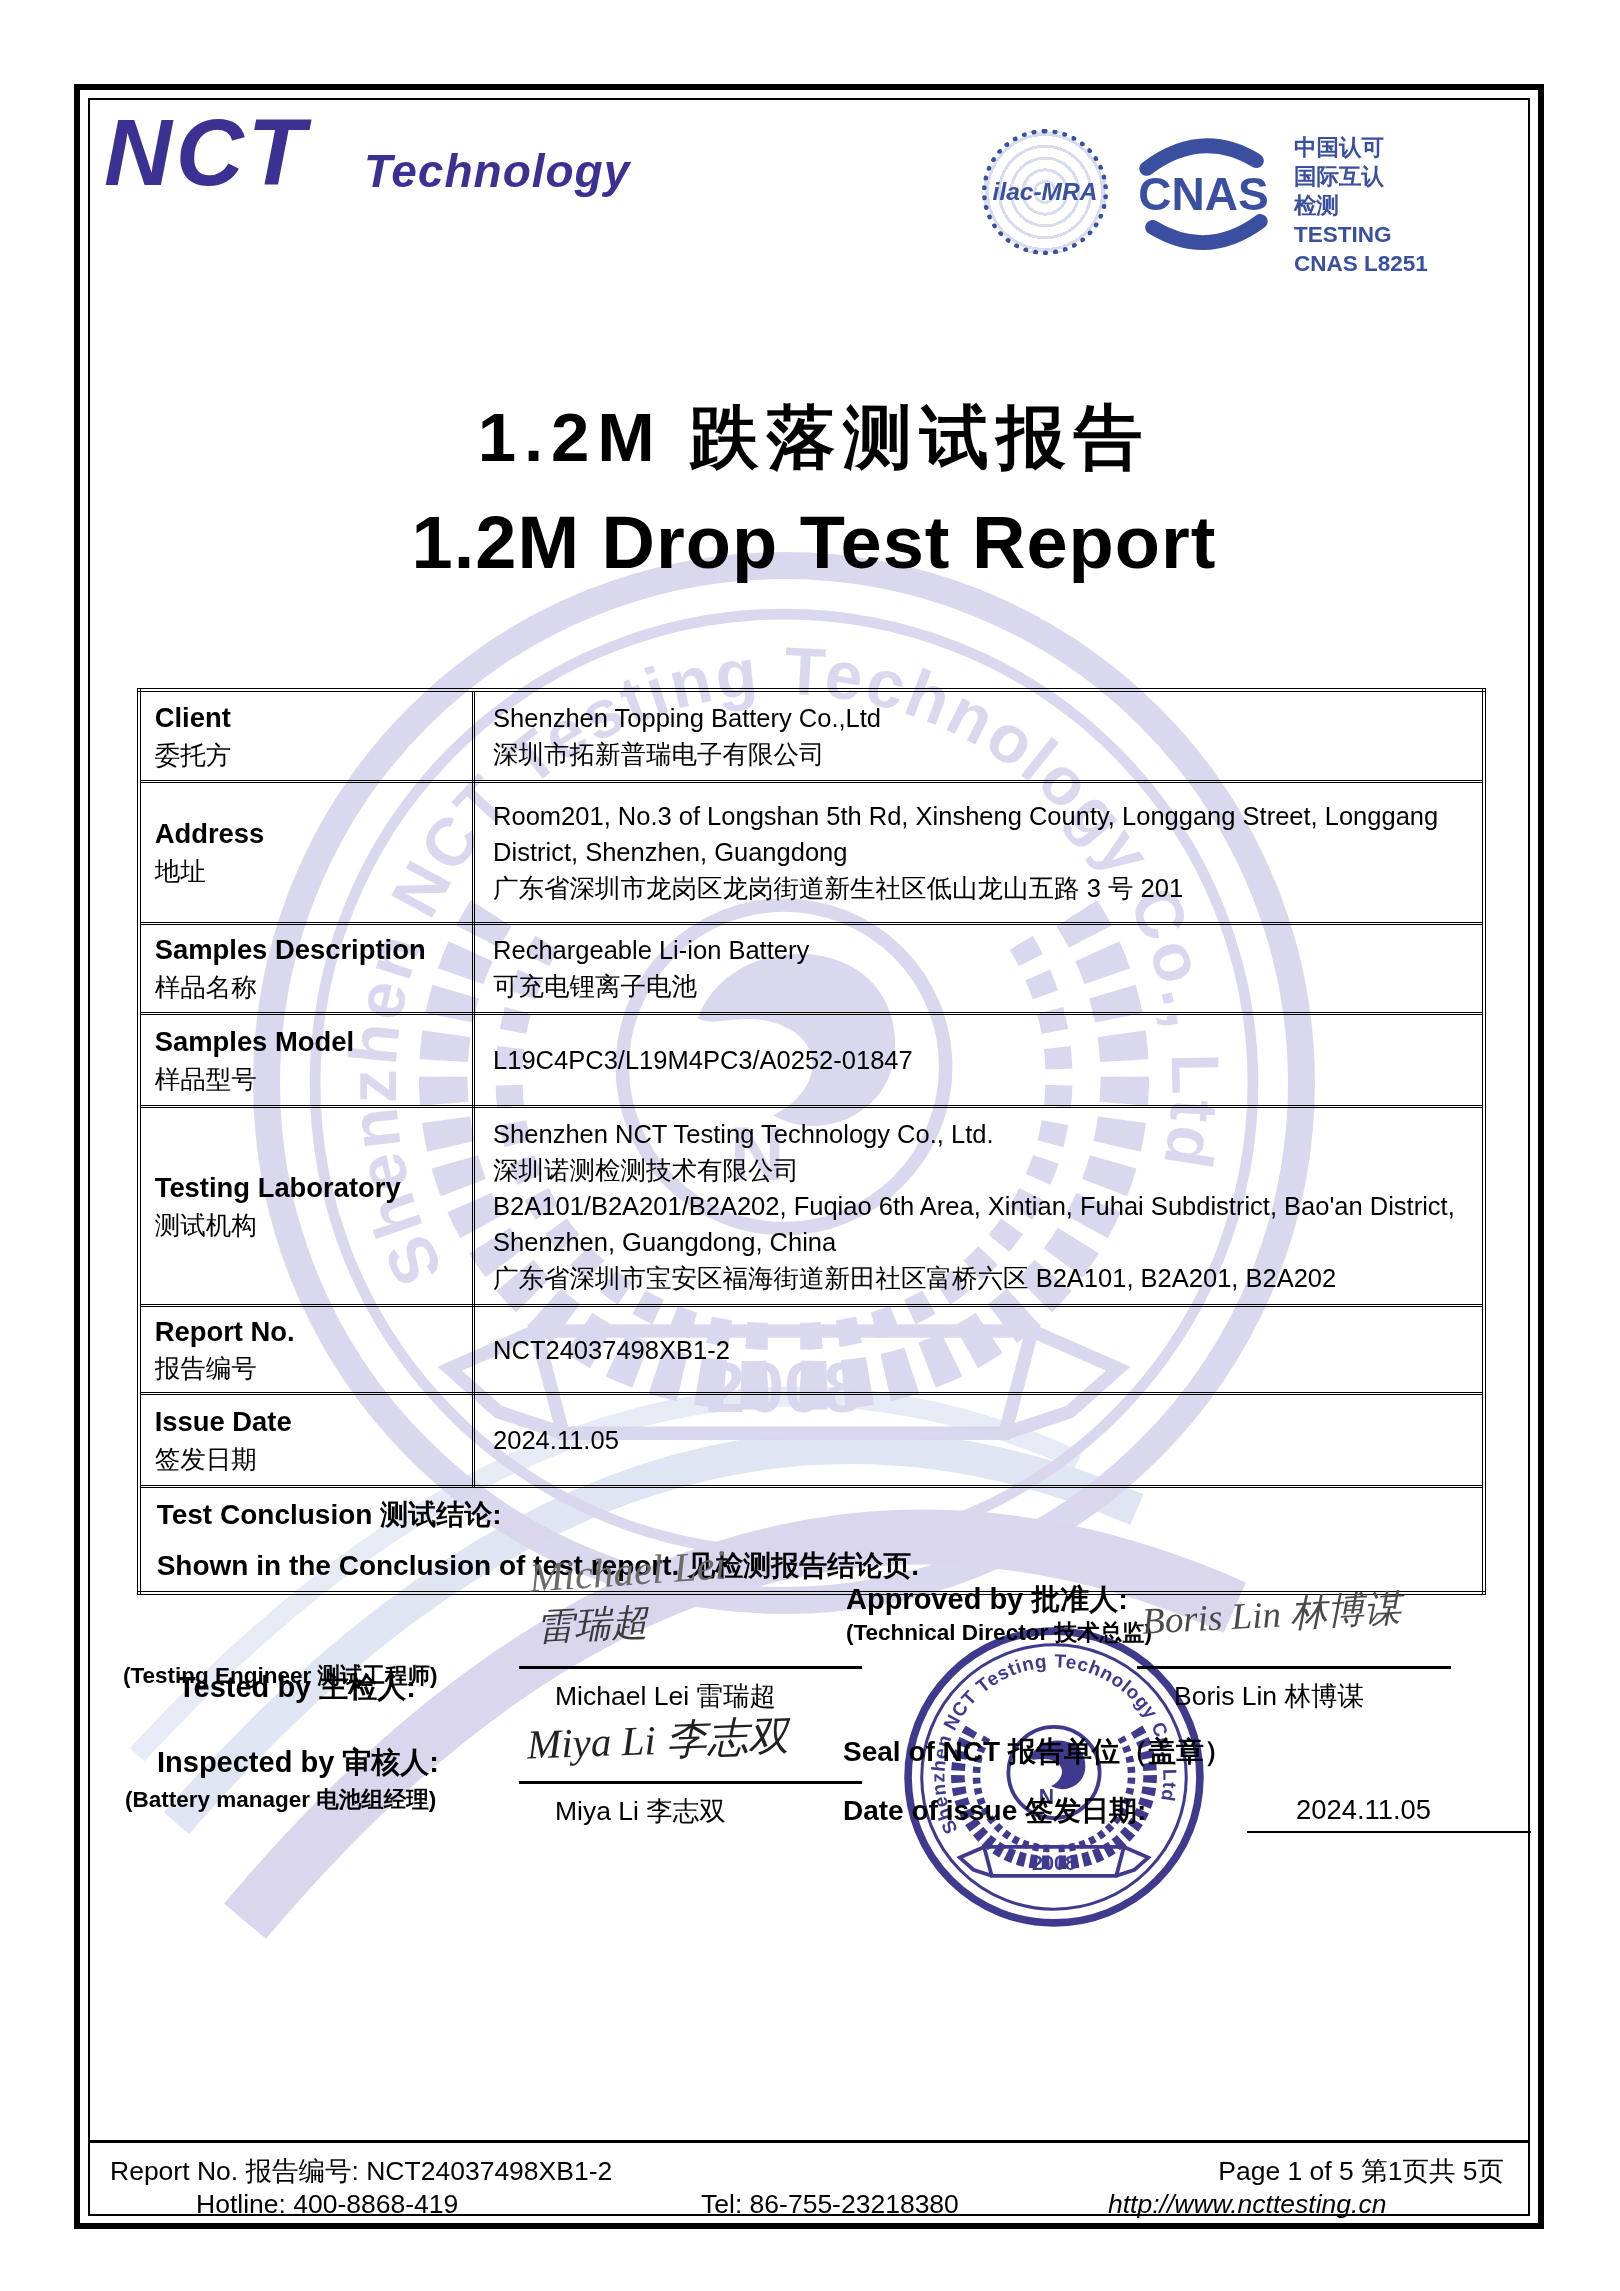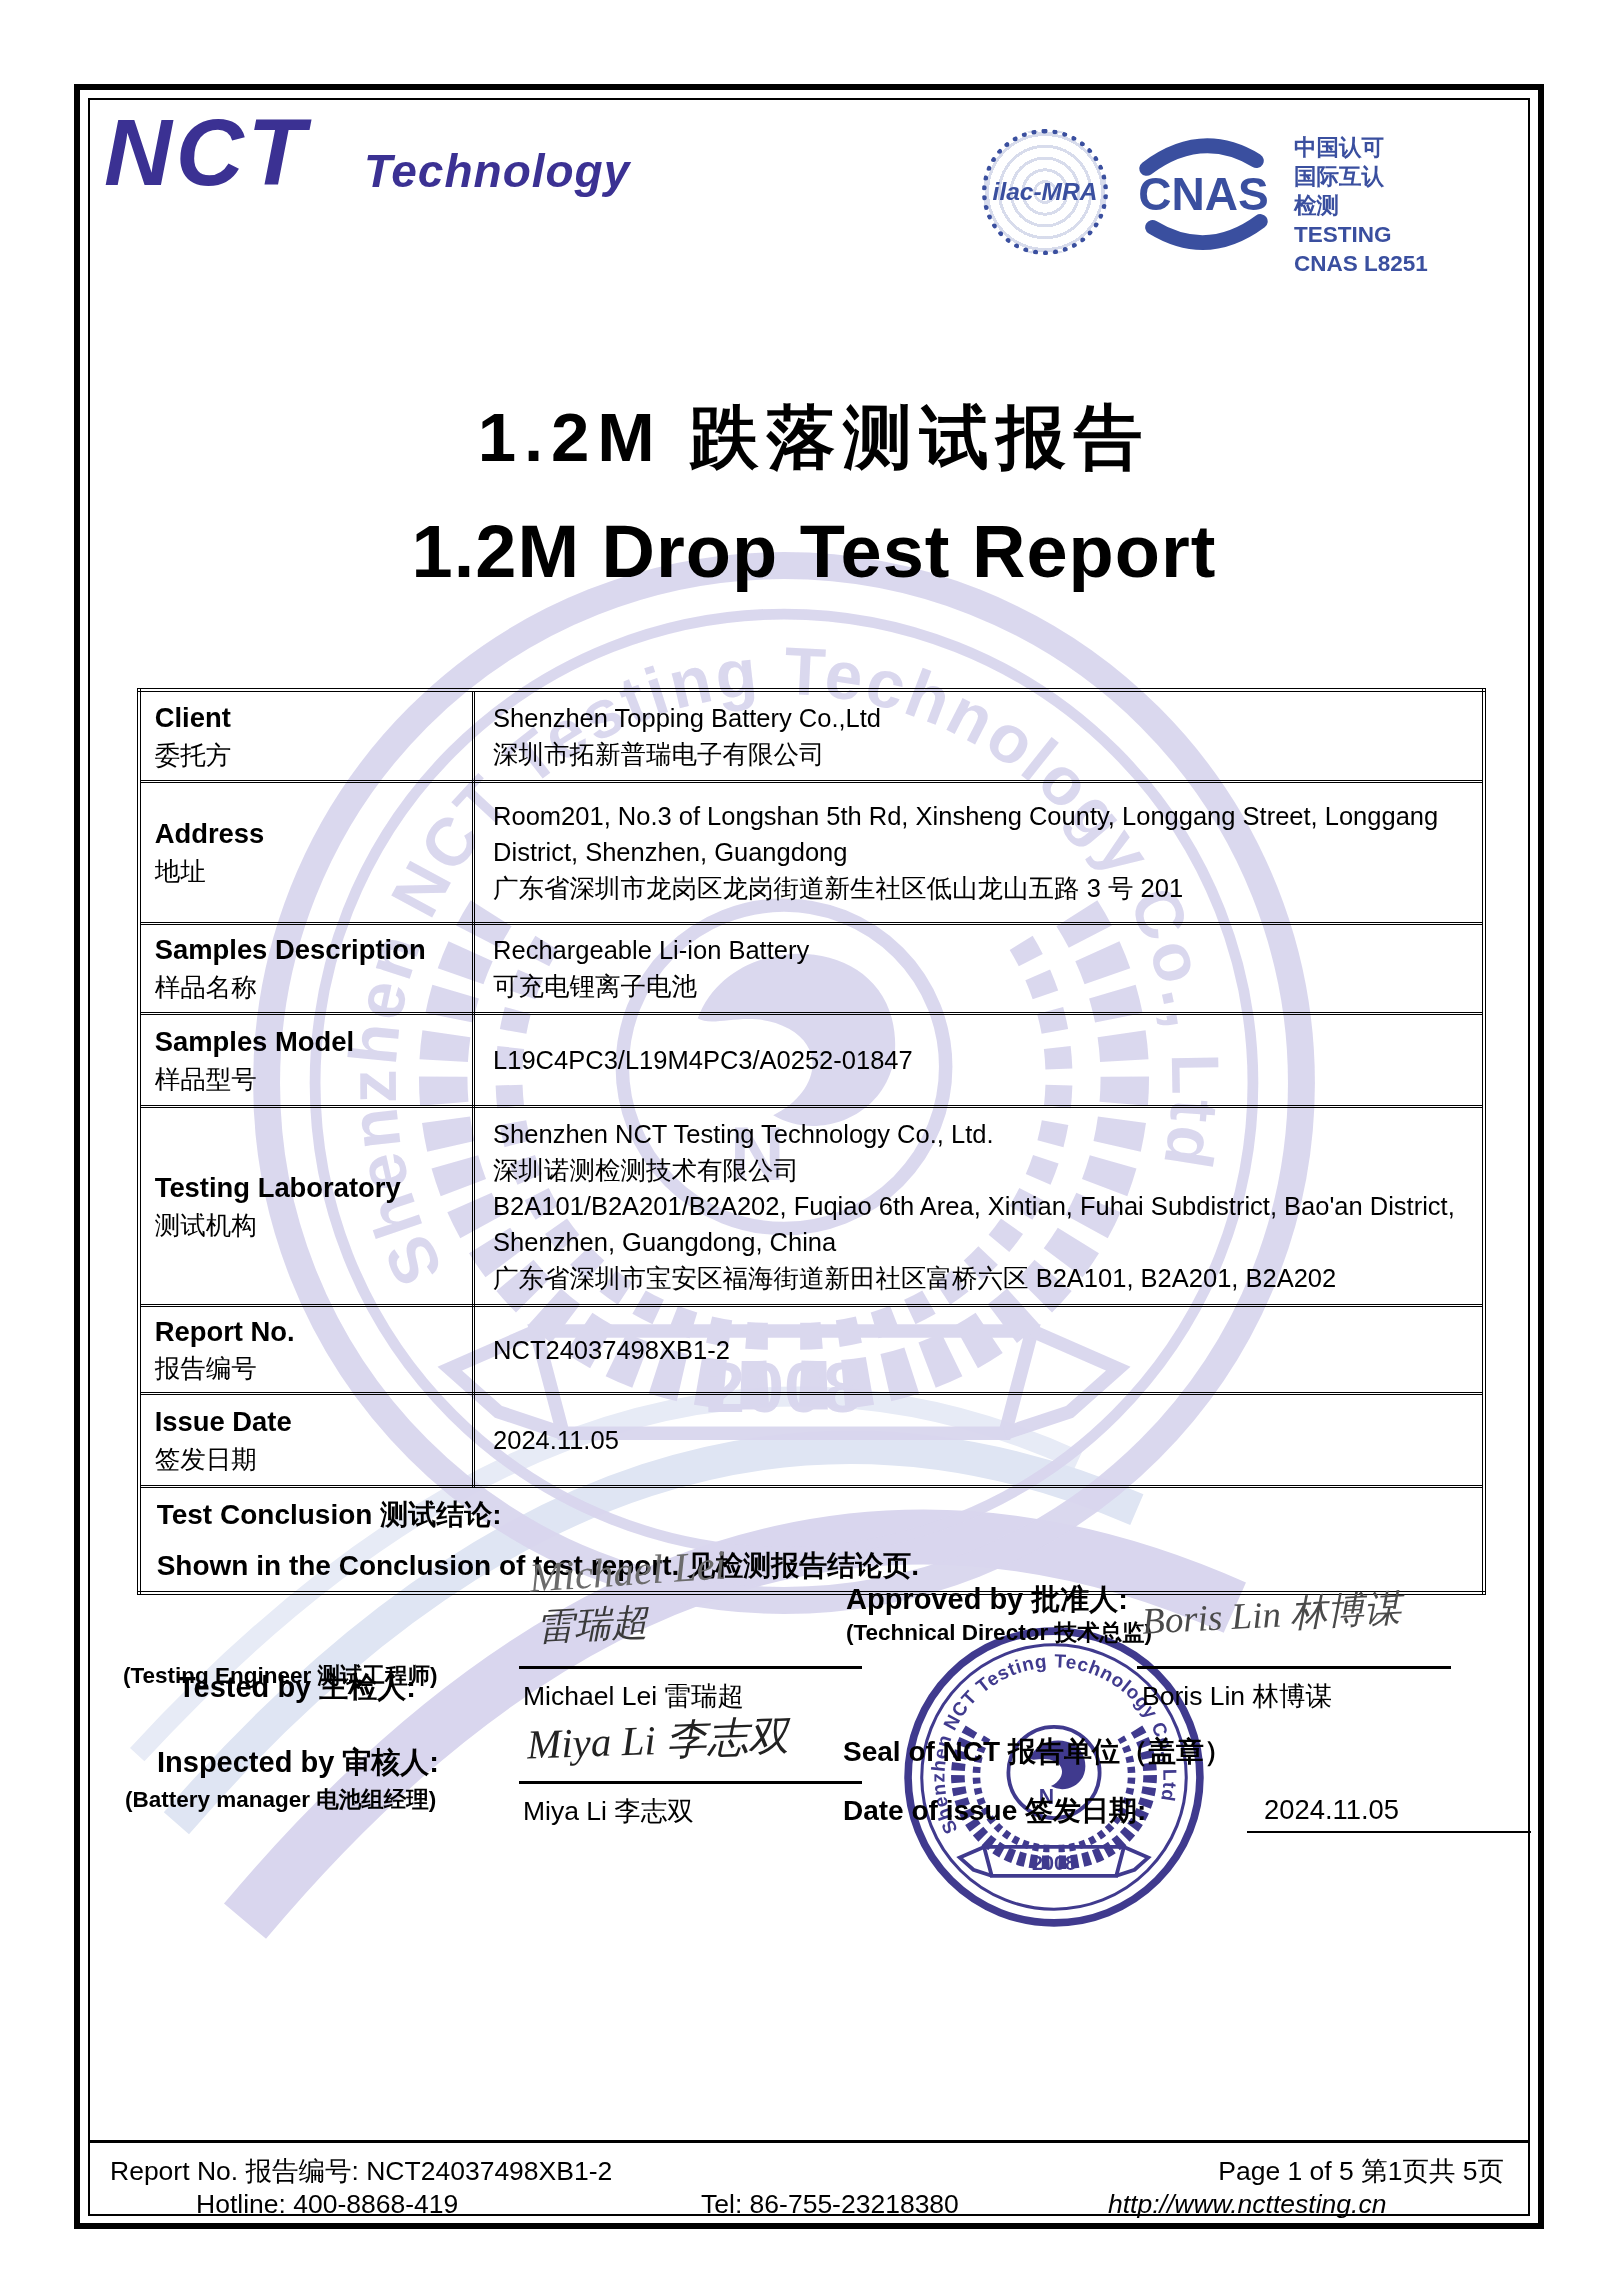--- a/index.html
+++ b/index.html
@@ -20,36 +20,36 @@
   .logo-tech{font-size:46px;line-height:46px;font-weight:bold;font-style:italic;margin-left:15px;margin-bottom:5.9px;letter-spacing:1px;}
   .ilac{position:absolute;left:982px;top:129px;width:116px;height:116px;border-radius:50%;
         border:5.9px dotted #3a4f9f;display:flex;align-items:center;justify-content:center;
         background:repeating-radial-gradient(circle at center,rgba(58,79,159,0) 0 8.8px,rgba(58,79,159,.20) 8.8px 11.8px);}
   .ilac-text{color:#3a4f9f;font-weight:bold;font-style:italic;font-size:24.5px;}
   .cnas{position:absolute;left:1129px;top:135px;}
   .certs{position:absolute;left:1294px;top:133px;color:#3a4f9f;font-weight:bold;font-size:22.5px;line-height:29px;}
   
   .title{position:absolute;left:0;right:0;top:392px;text-align:center;font-weight:bold;padding-left:8px;}
   .title-zh{font-size:69px;letter-spacing:7.8px;}
-  .title-en{font-size:74px;margin-top:25px;letter-spacing:1px;}
+  .title-en{font-size:74px;margin-top:16px;letter-spacing:1px;}
   
   table.info{position:absolute;left:137px;top:688px;width:1349px;border-collapse:collapse;table-layout:fixed;
              border:4.9px double #000;}
   table.info td{border:3.9px double #000;vertical-align:middle;}
   td.lbl{width:310px;padding:7.8px 7.8px 7.8px 13.7px;}
   .lbl-en{font-weight:bold;font-size:27.4px;line-height:33px;}
   .lbl-zh{font-size:25.5px;line-height:31px;margin-top:5.9px;}
   td.val{padding:7.8px 13.7px 7.8px 17.6px;font-size:25.5px;line-height:36px;}
   td.concl{padding:9.8px 15.7px;font-weight:bold;font-size:28px;line-height:33px;}
   td.concl .c2{margin-top:17.6px;}
   
   .siglabel{position:absolute;font-weight:bold;font-size:29px;white-space:nowrap;}
   .sigsub{position:absolute;font-weight:bold;font-size:22.5px;white-space:nowrap;}
   .sigline{position:absolute;height:2.9px;background:#000;}
-  .signame{position:absolute;font-size:26.5px;white-space:nowrap;}
+  .signame{position:absolute;font-size:26.5px;white-space:nowrap;margin-left:32px;}
   .script{font-family:"Liberation Serif",serif;font-style:italic;white-space:nowrap;position:absolute;}
   
   .stamp{position:absolute;left:902px;top:1625px;z-index:2;color:#312b85;opacity:.93;mix-blend-mode:multiply;}
   
   .footer-rule{position:absolute;left:90px;right:92px;top:2140px;height:2.9px;background:#000;}
   .f-reportno{position:absolute;left:110px;top:2153px;font-size:26.5px;}
   .f-page{position:absolute;right:116px;top:2153px;font-size:26.5px;}
   .f-hotline{position:absolute;left:196px;top:2189px;font-size:26.5px;}
   .f-tel{position:absolute;left:701px;top:2189px;font-size:26.5px;}
   .f-url{position:absolute;left:1108px;top:2189px;font-size:26.5px;font-style:italic;}

